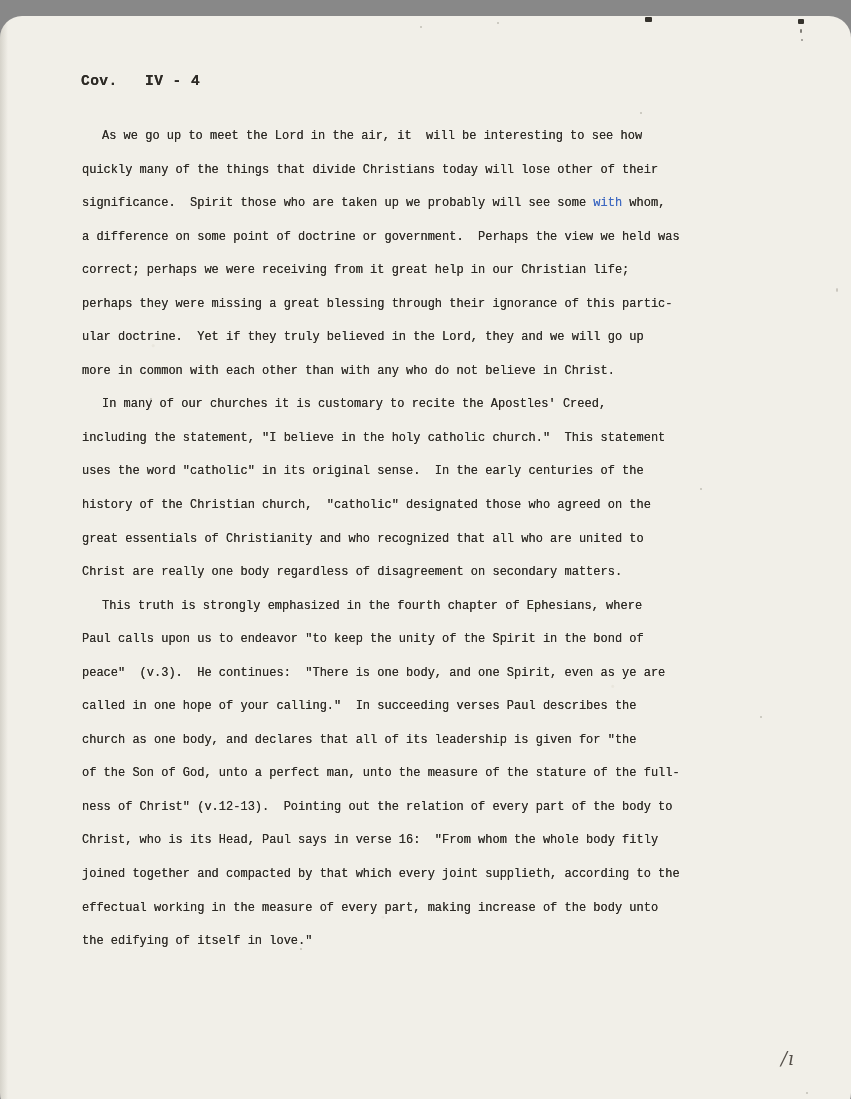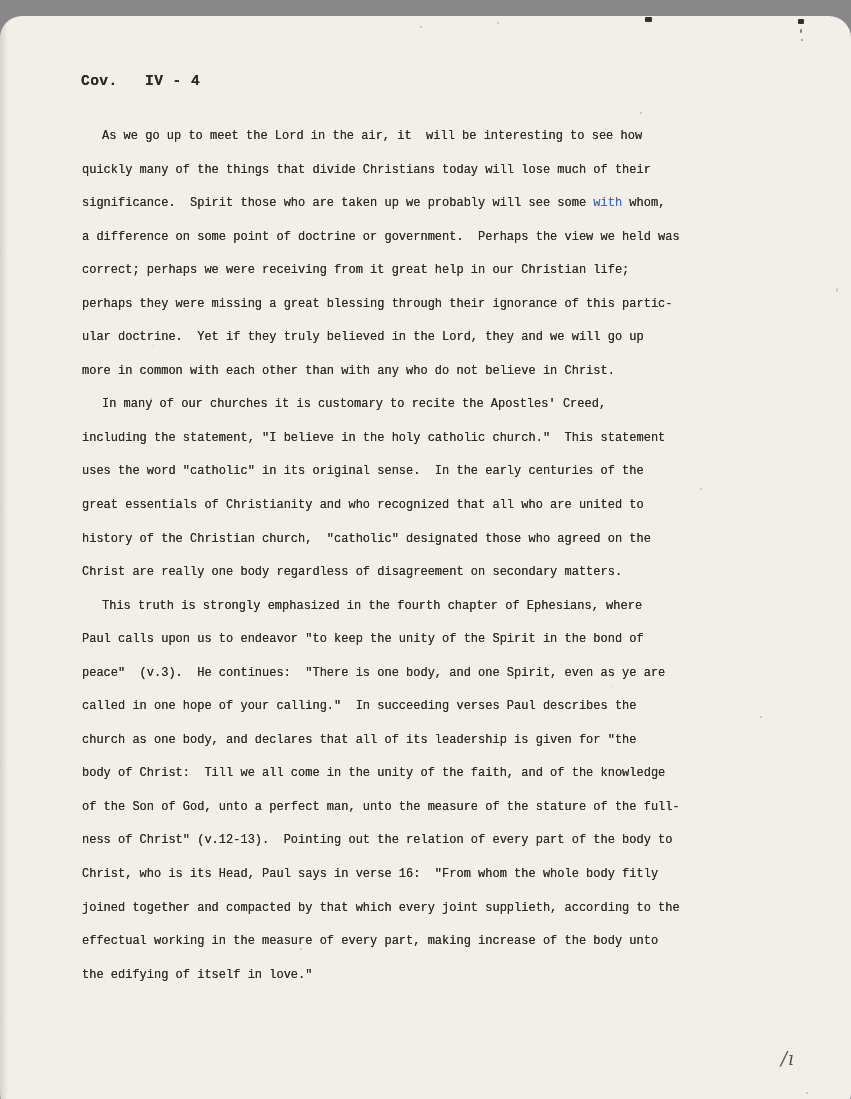--- a/index.html
+++ b/index.html
@@ -96,43 +96,42 @@
   <div class="dot d9"></div>
   <div class="dot d10"></div>
   <div class="dot d11"></div>
   <div class="dot d12"></div>
 
   <div class="header">Cov.   IV - 4</div>
 
   <div class="body">
       <div class="paragraph">
         <div class="line"><span>As we go up to meet the Lord in the air, it  will be interesting to see how</span></div>
-        <div class="line"><span>quickly many of the things that divide Christians today will lose much of their</span></div>
+        <div class="line"><span>quickly many of the things that divide Christians today will lose other of their</span></div>
         <div class="line"><span>significance.  Spirit those who are taken up we probably will see </span><span class="it">some </span><span class="it blue">with</span><span class="it"> whom</span><span>,</span></div>
         <div class="line"><span>a difference on some point of doctrine or government.  Perhaps the view we held was</span></div>
         <div class="line"><span>correct; perhaps we were receiving from it great help in our Christian life;</span></div>
         <div class="line"><span>perhaps they were missing a great blessing through their ignorance of this partic-</span></div>
         <div class="line"><span>ular doctrine.  Yet if they truly believed in the Lord, they and we will go up</span></div>
         <div class="line"><span>more in common with each other than with any who do not believe in Christ.</span></div>
       </div>
       <div class="paragraph">
         <div class="line"><span>In many of our churches it is customary to recite the Apostles' Creed,</span></div>
         <div class="line"><span>including the statement, "I believe in the holy catholic church."  This statement</span></div>
         <div class="line"><span>uses the word "catholic" in its original sense.  In the early centuries of the</span></div>
+        <div class="line"><span>history of the Christian church,  "catholic" designated those who agreed on the</span></div>
         <div class="line"><span>great essentials of Christianity and who recognized that all who are united to</span></div>
-        <div class="line"><span>history of the Christian church,  "catholic" designated those who agreed on the</span></div>
         <div class="line"><span>Christ are really one body regardless of disagreement on secondary matters.</span></div>
       </div>
       <div class="paragraph">
         <div class="line"><span>This truth is strongly emphasized in the fourth chapter of Ephesians, where</span></div>
         <div class="line"><span>Paul calls upon us to endeavor "to keep the unity of the Spirit in the bond of</span></div>
         <div class="line"><span>peace"  (v.3).  He continues:  "There is one body, and one Spirit, even as ye are</span></div>
         <div class="line"><span>called in one hope of your calling."  In succeeding verses Paul describes the</span></div>
         <div class="line"><span>church as one body, and declares that all of its leadership is given for "the</span></div>
-        <div class="line"><span>body of Christ:  Till we all come in the unity of the faith, and of the knowledge</span></div>
         <div class="line"><span>of the Son of God, unto a perfect man, unto the measure of the stature of the full-</span></div>
         <div class="line"><span>ness of Christ" (v.12-13).  Pointing out the relation of every part of the body to</span></div>
         <div class="line"><span>Christ, who is its Head, Paul says in verse 16:  "From whom the whole body fitly</span></div>
         <div class="line"><span>joined together and compacted by that which every joint supplieth, according to the</span></div>
         <div class="line"><span>effectual working in the measure of every part, making increase of the body unto</span></div>
         <div class="line"><span>the edifying of itself in love."</span></div>
       </div>
     </div>
 
   <div class="handwritten">/ı</div>

